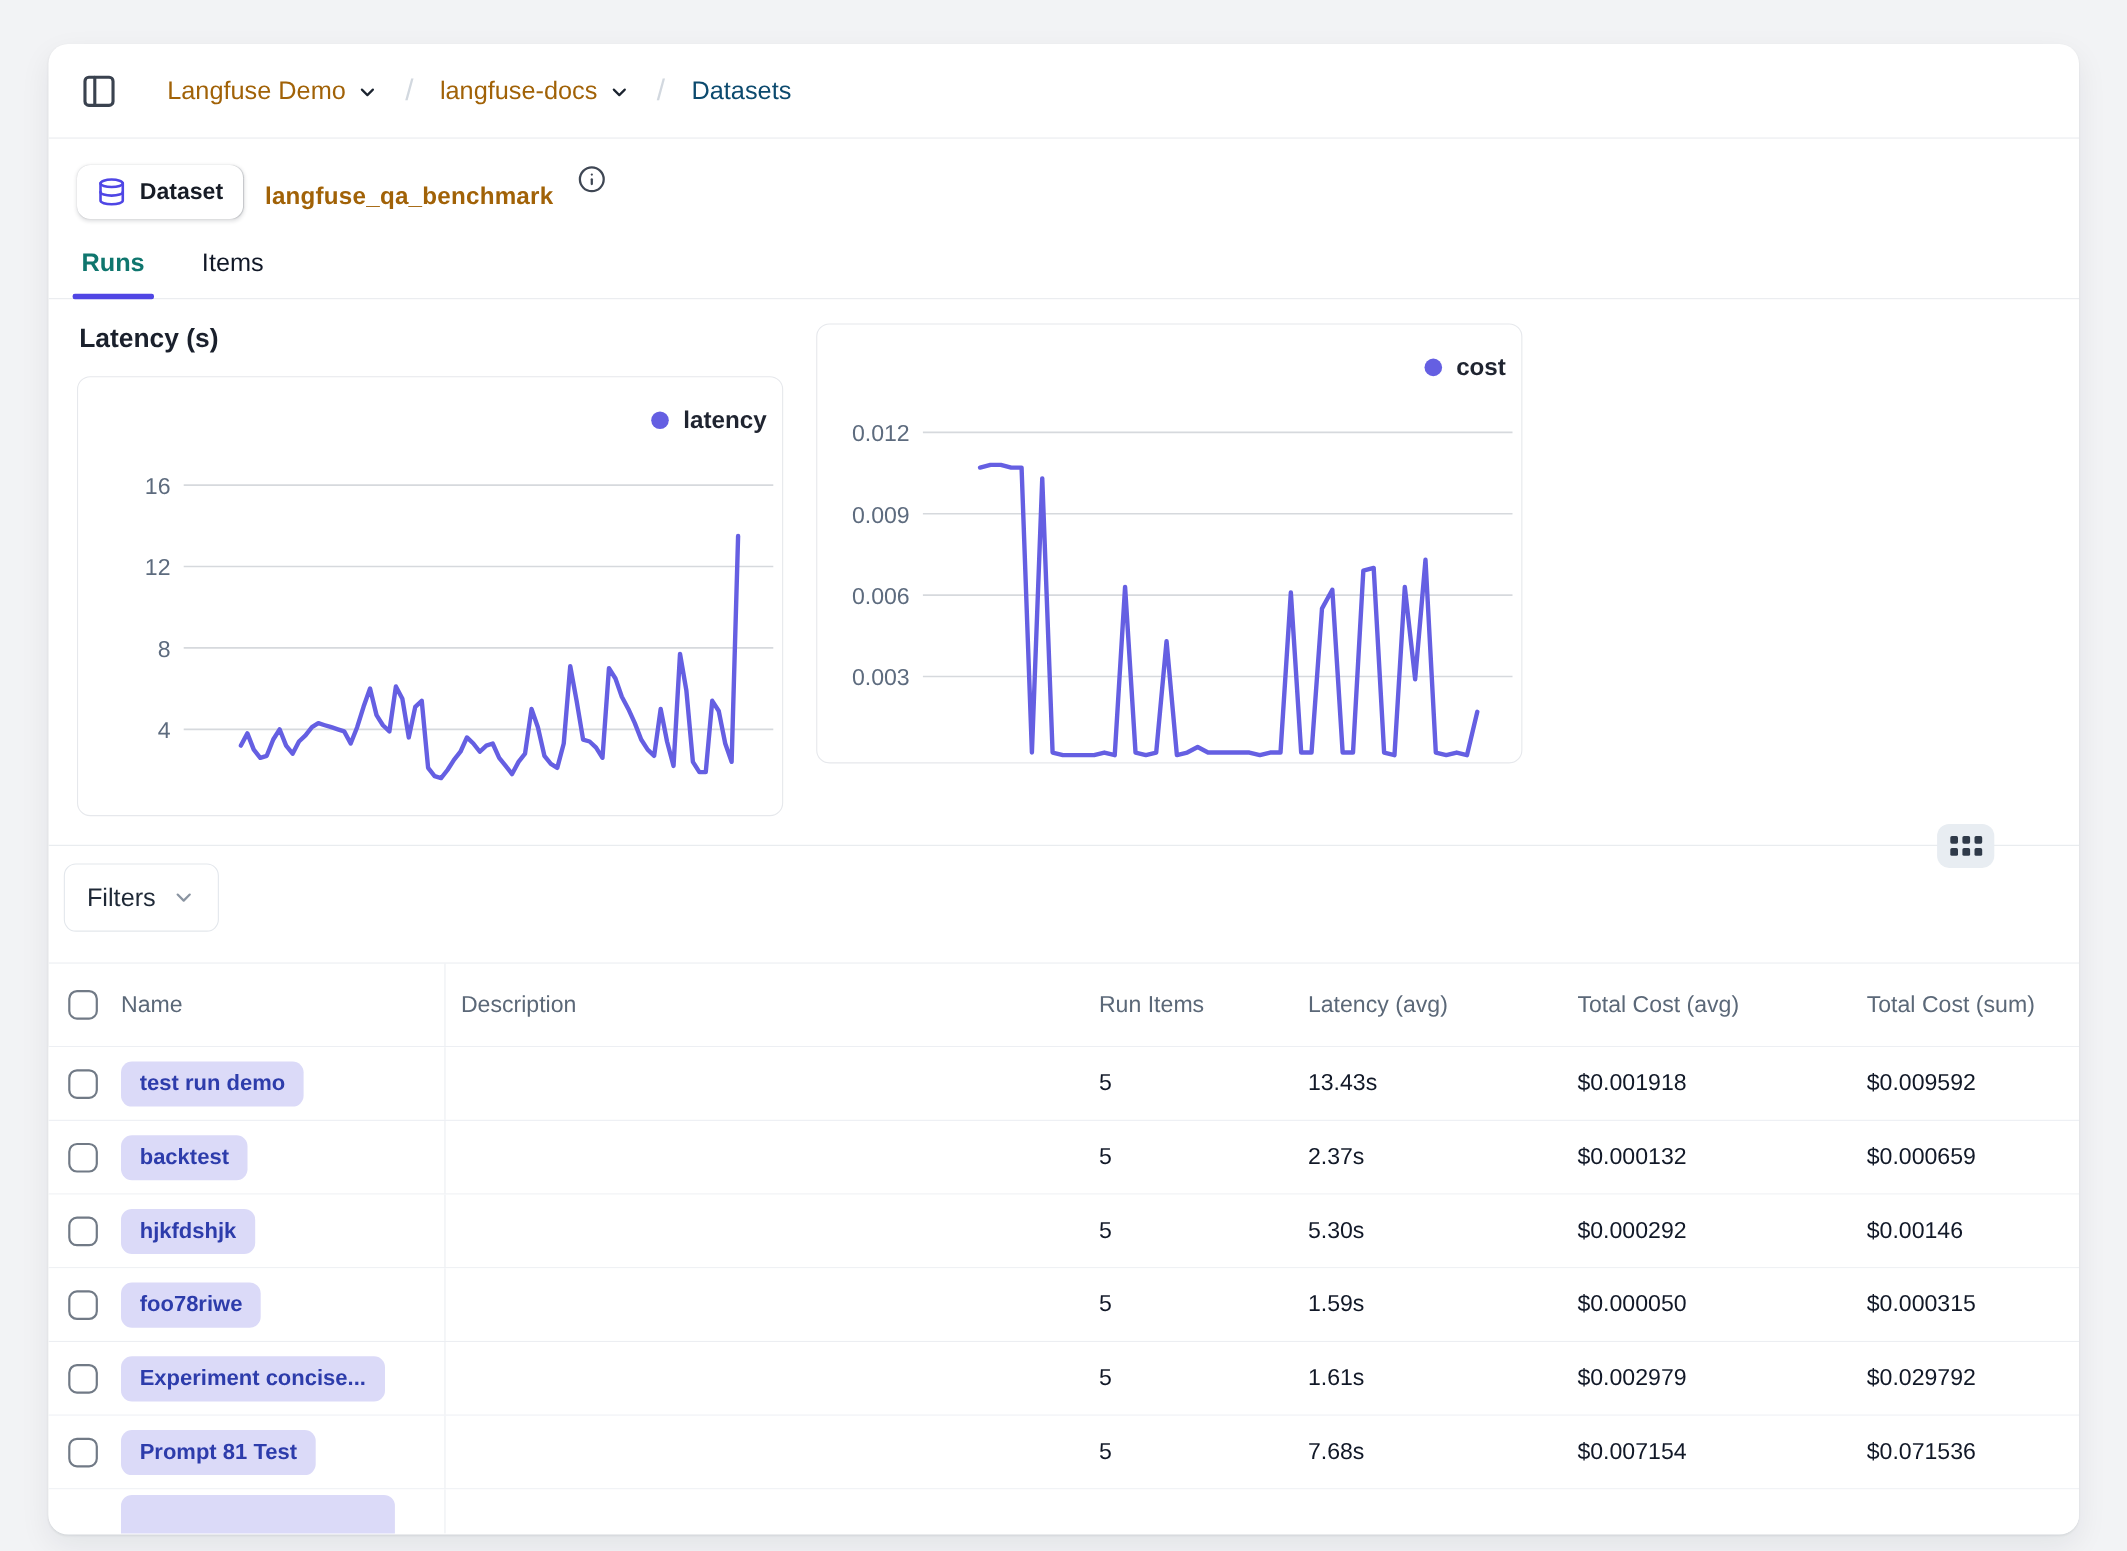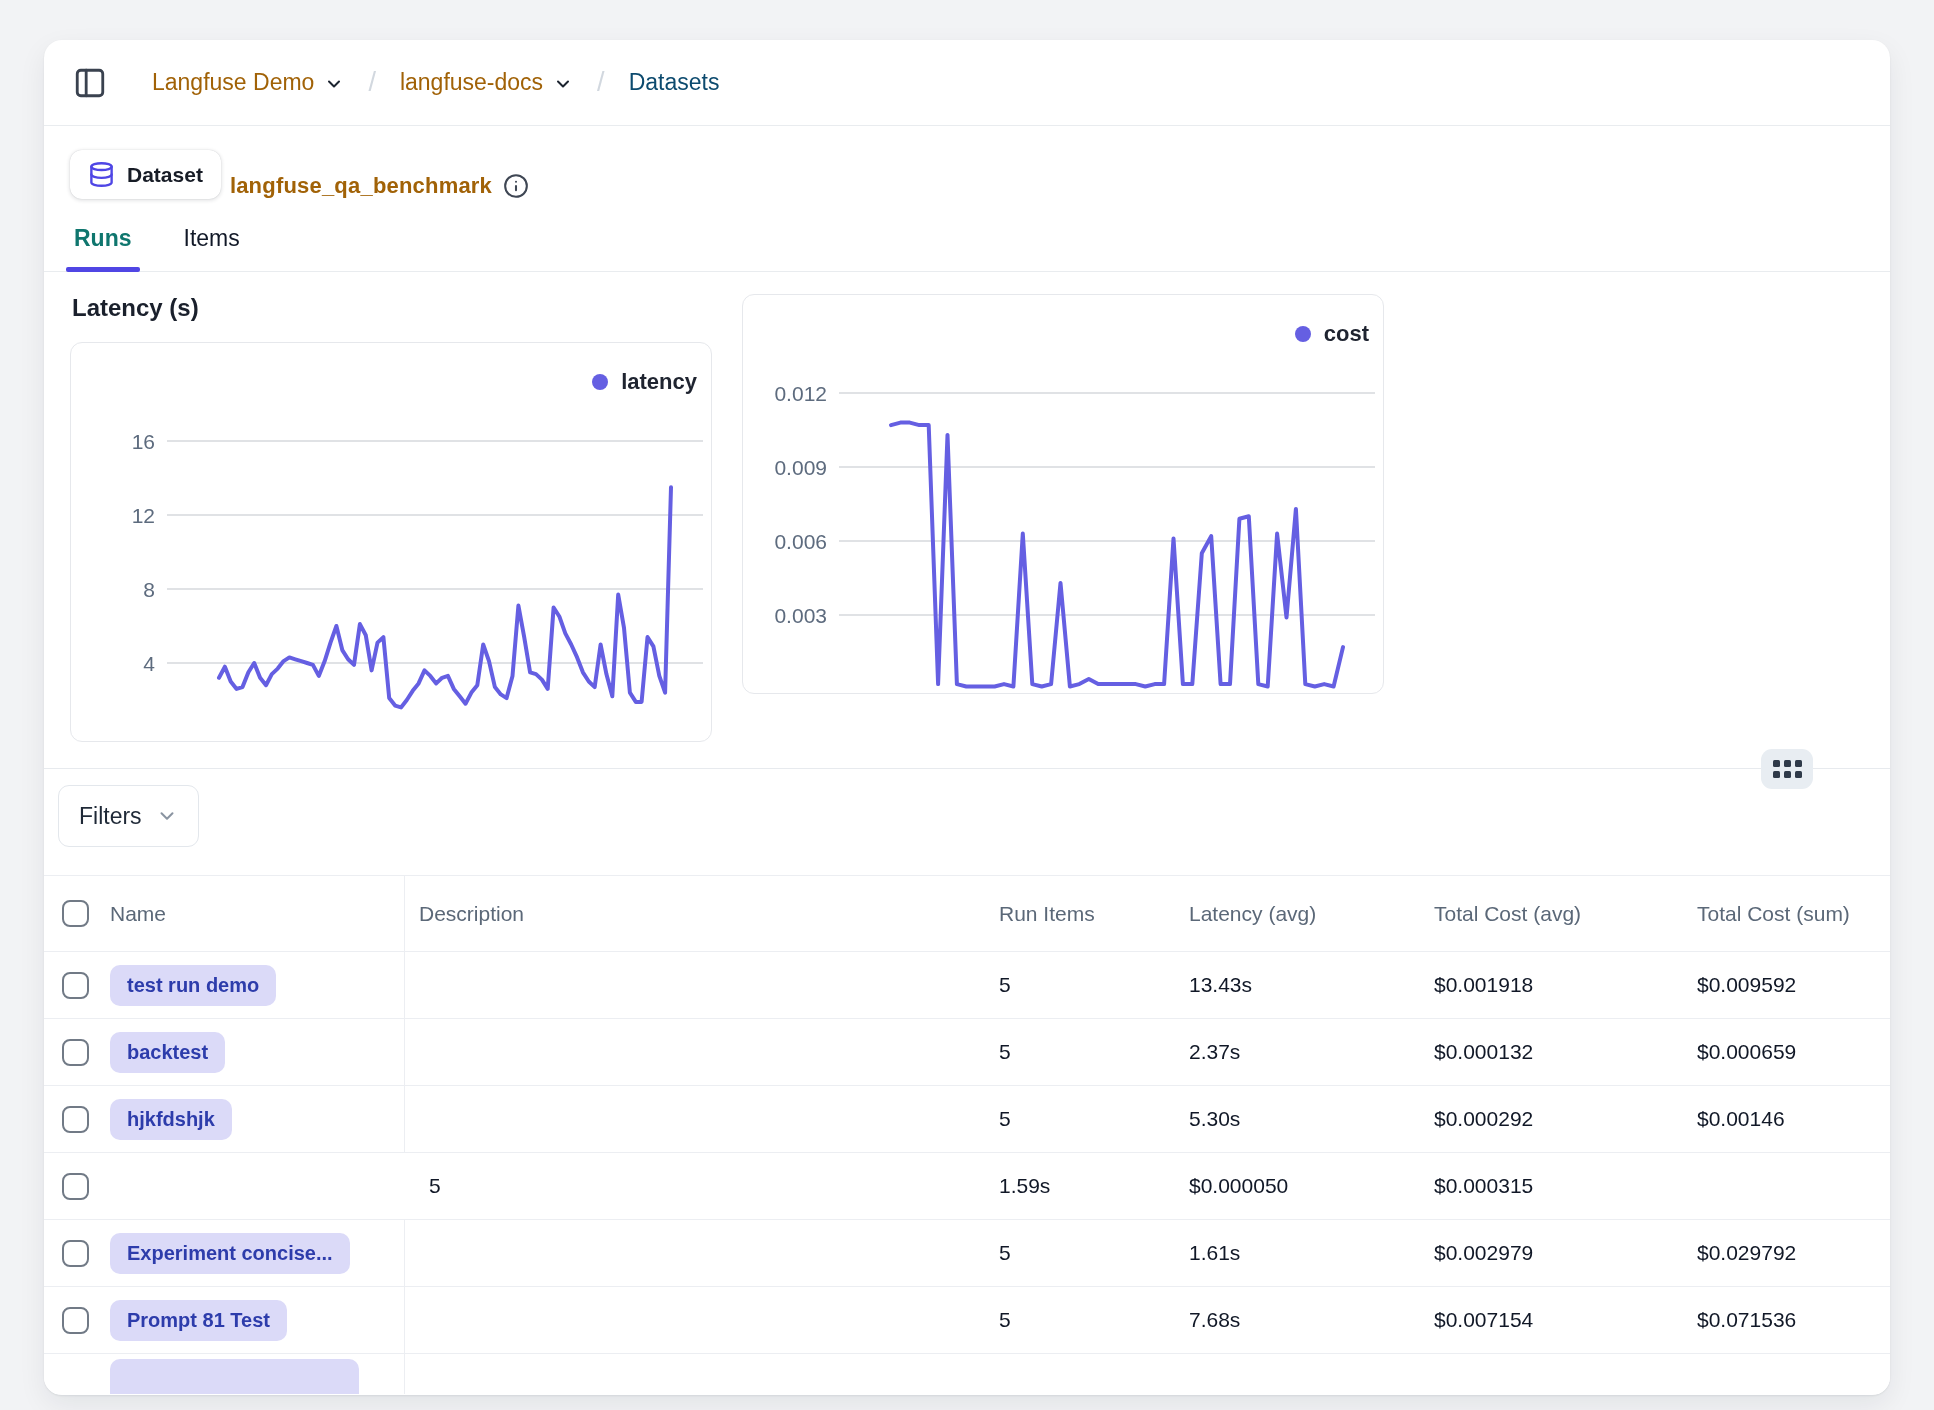--- a/index.html
+++ b/index.html
@@ -18,21 +18,21 @@
   }
   
   .topbar{height:85px;display:flex;align-items:center;padding:0 28px;border-bottom:1px solid #e9ecef;}
   .panel-toggle{width:36px;height:36px;display:flex;align-items:center;justify-content:center;margin-right:44px;cursor:pointer;background:none;border:none;padding:0;}
   .crumb{display:flex;align-items:center;gap:10px;font-size:23px;font-weight:500;color:#a16207;cursor:pointer;}
   .crumb .chev{margin-top:3px;}
   .crumb-sep{font-size:27px;color:#d2d8df;margin:0 24px;font-weight:400;}
   .crumb-current{font-size:23px;color:#0c4a6e;}
   
   .title-wrap{padding:24px 26px 0 26px;}
-  .title-row{display:flex;align-items:flex-end;gap:9px;}
+  .title-row{display:flex;align-items:flex-start;gap:20px;}
   .dataset-badge{display:inline-flex;align-items:center;gap:12px;background:#fff;border-radius:12px;padding:11px 18px;box-shadow:0 1px 4px rgba(16,24,40,.16), 0 0 1px rgba(16,24,40,.2);}
   .dataset-badge span{font-size:21px;font-weight:700;color:#171c26;}
   .page-title{font-size:22px;font-weight:700;color:#a16207;letter-spacing:.2px;margin-top:15px;}
   .info-btn{background:none;border:none;padding:0;margin-left:2px;display:flex;cursor:pointer;}
   
   .tabs{display:flex;gap:44px;margin:26px 0 0 0;padding:0;position:relative;}
   .tab{font-size:23px;padding:0 4px 20px 4px;color:#111827;background:none;border:none;cursor:pointer;position:relative;}
   .tab.active{font-weight:700;color:#0f766e;}
   .tab.active::after{content:"";position:absolute;left:-4px;right:-4px;bottom:0;height:5px;background:#5046e4;border-radius:2px;}
   .tabs-border{border-bottom:1px solid #e9ecef;margin-top:-1px;}
@@ -248,20 +248,23 @@
         <div class="cell">5</div>
         <div class="cell">5.30s</div>
         <div class="cell">$0.000292</div>
         <div class="cell">$0.00146</div>
       </div>
 
       <div class="trow tbody-row">
         <div class="cell-check">
           <span class="checkbox"></span>
         </div>
+        <div class="cell cell-name">
+            <span class="name-pill">foo78riwe</span>
+          </div>
         <div class="cell cell-desc"></div>
         <div class="cell">5</div>
         <div class="cell">1.59s</div>
         <div class="cell">$0.000050</div>
         <div class="cell">$0.000315</div>
       </div>
 
       <div class="trow tbody-row">
         <div class="cell-check">
           <span class="checkbox"></span>

